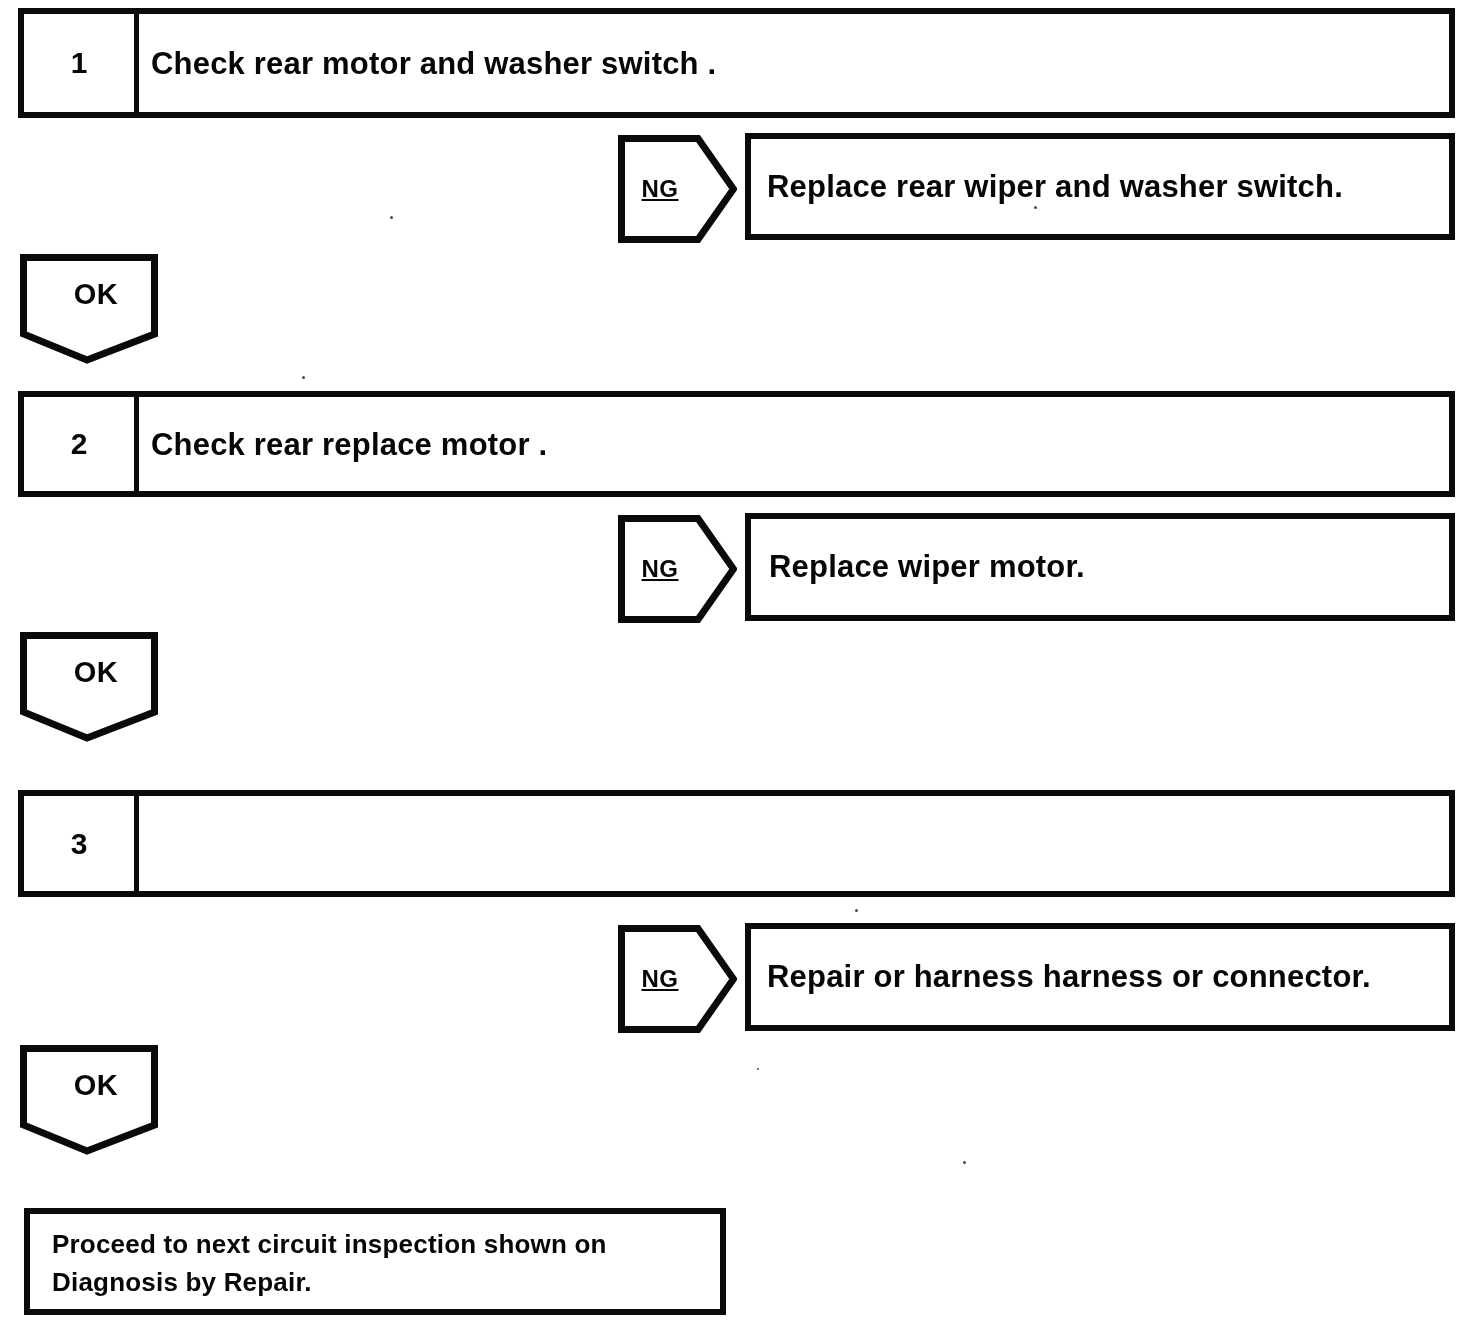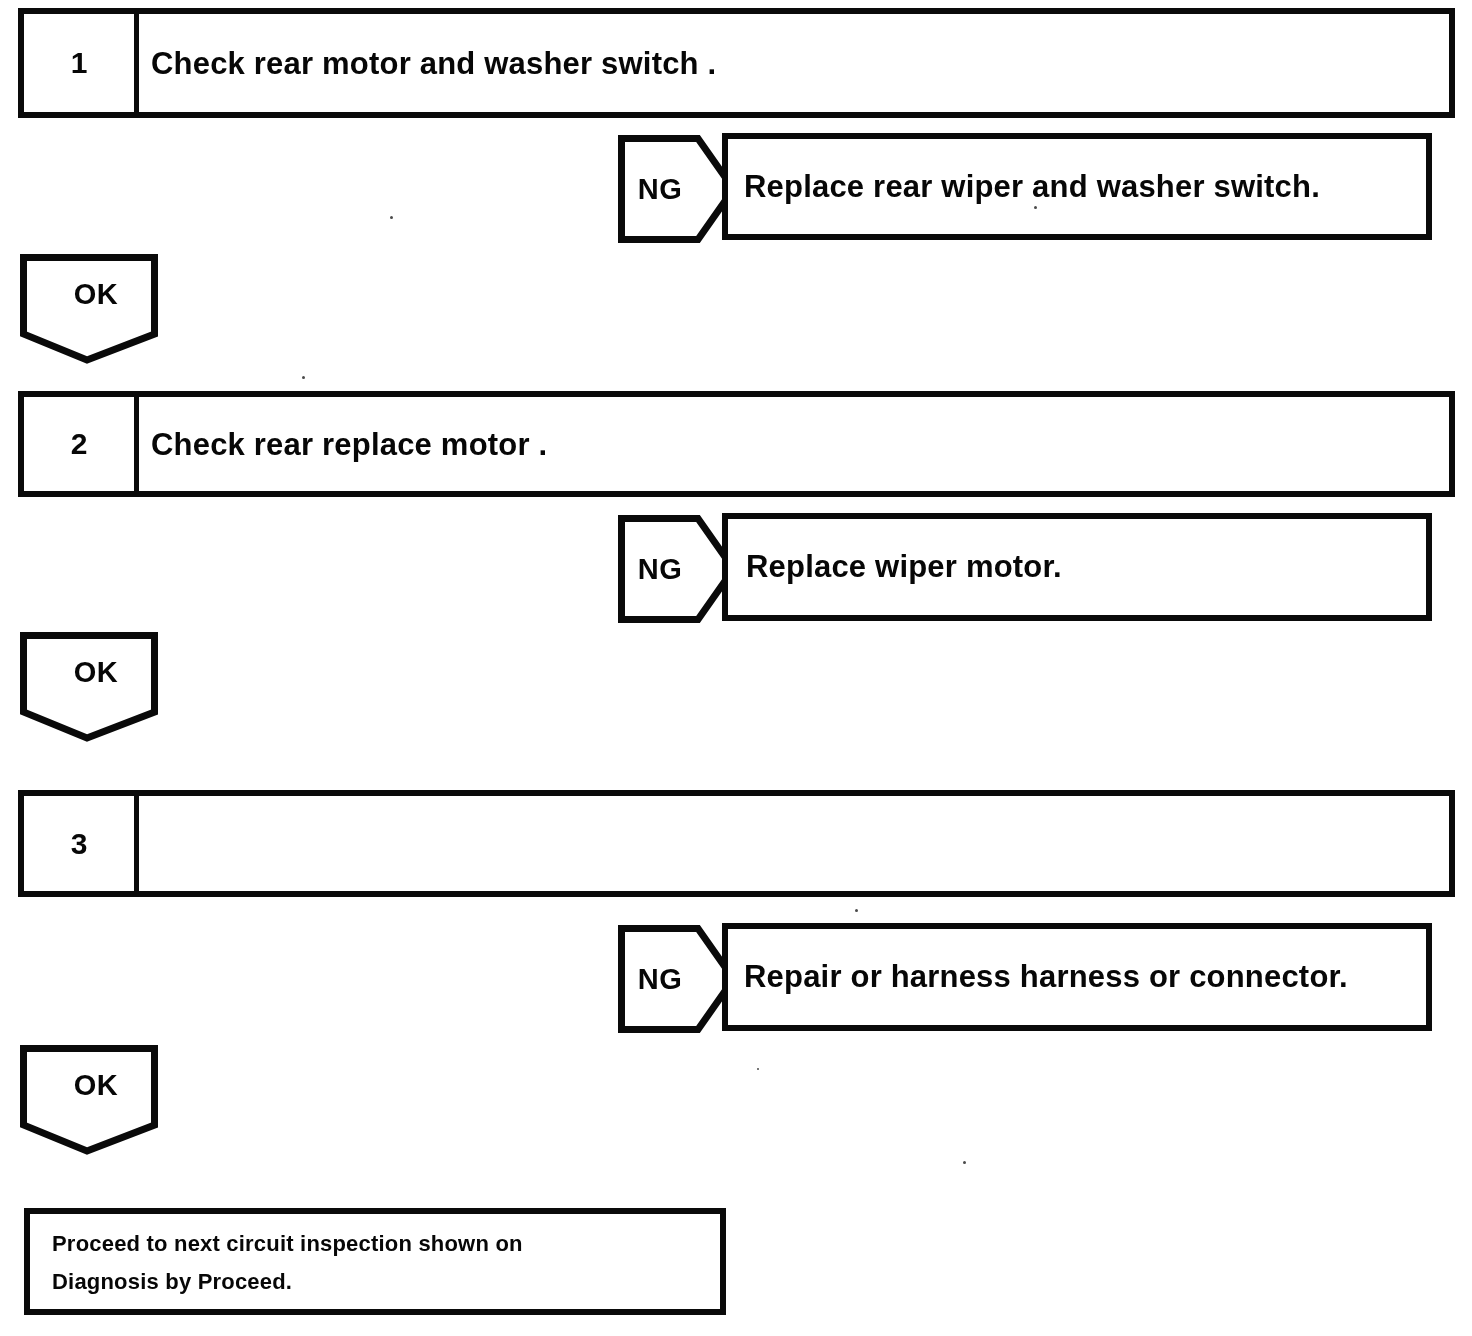--- a/index.html
+++ b/index.html
@@ -59,26 +59,27 @@
   .ng-shape svg { position: absolute; left: 0; top: 0; }
   .ng-label {
     position: absolute;
     left: 0;
     top: 0;
     width: 84px;
     height: 100%;
     display: flex;
     align-items: center;
     justify-content: center;
-    font-size: 29px;
+    font-size: 24px;
     letter-spacing: 0.5px;
+    text-decoration: underline;
   }
   .result-box {
     position: absolute;
-    left: 722px;
+    left: 745px;
     width: 710px;
     height: 107px;
     border: 6px solid #0a0a0a;
     box-sizing: border-box;
     display: flex;
     align-items: center;
     padding-left: 16px;
     font-size: 31px;
     letter-spacing: 0.2px;
     background: #ffffff;
@@ -108,21 +109,21 @@
   
   .footer-box {
     position: absolute;
     left: 24px;
     top: 1208px;
     width: 702px;
     height: 107px;
     border: 6px solid #0a0a0a;
     box-sizing: border-box;
     padding: 11px 0 0 22px;
-    font-size: 22px;
+    font-size: 26px;
     line-height: 38px;
     letter-spacing: 0.2px;
     background: #ffffff;
   }
   .footer-box .line { display: block; }
 
   
   .speck {
     position: absolute;
     background: #4a4a4a;
@@ -204,21 +205,21 @@
 
   <div class="ok-shape" style="top:1045px;">
     <svg width="138" height="110" viewBox="0 0 138 110">
       <polygon points="3.5,3.5 134.5,3.5 134.5,80 67,106 3.5,80" fill="#ffffff" stroke="#0a0a0a" stroke-width="7"></polygon>
     </svg>
     <span class="ok-label">OK</span>
   </div>
 
   <div class="footer-box">
     <span class="line">Proceed to next circuit inspection shown on</span>
-    <span class="line">Diagnosis by Proceed.</span>
+    <span class="line">Diagnosis by Repair.</span>
   </div>
 
   <div class="speck" style="left:390px; top:216px;"></div>
   <div class="speck" style="left:1034px; top:206px;"></div>
   <div class="speck" style="left:302px; top:376px;"></div>
   <div class="speck" style="left:855px; top:909px;"></div>
   <div class="speck" style="left:963px; top:1161px;"></div>
   <div class="speck" style="left:757px; top:1068px; width:2px; height:2px;"></div>
 
 </div>

